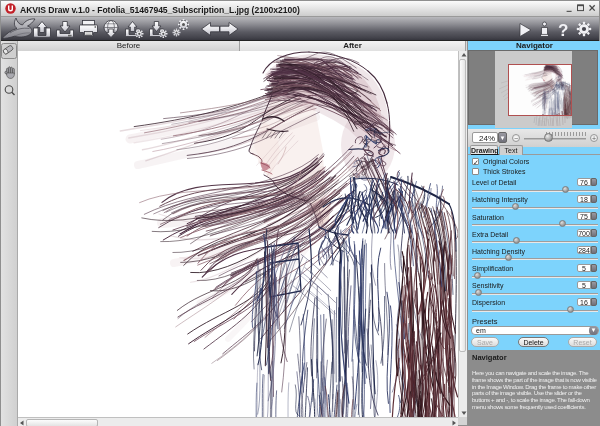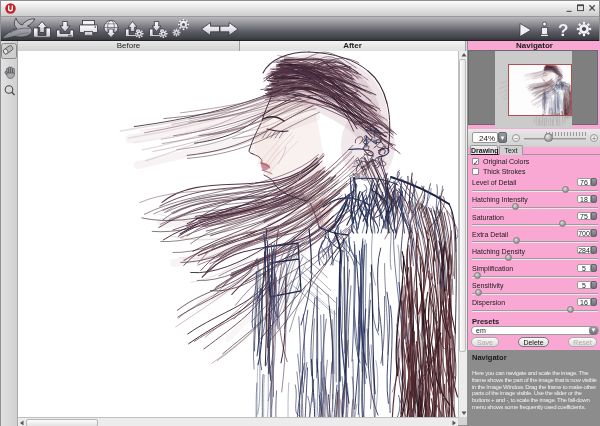--- a/index.html
+++ b/index.html
@@ -18,21 +18,21 @@
 
 #lstrip{position:absolute;left:0;top:40px;width:17px;height:386px;background:linear-gradient(90deg,#e2e2e2,#d0d0d0);border-right:1px solid #aaa}
 
 #canvas{position:absolute;left:17px;top:50px;width:440px;height:366px;background:#fff;overflow:hidden}
 
 #vsb{position:absolute;left:457px;top:50px;width:9px;height:366px;background:#ececec;border-left:1px solid #c0c0c0}
 #vsb .th{position:absolute;left:0px;top:8px;width:7px;height:293px;background:linear-gradient(90deg,#fdfdfd,#e5e5e5);border:1px solid #bcbcbc;border-radius:2px}
 #hsb{position:absolute;left:17px;top:416px;width:440px;height:10px;background:#ececec;border-top:1px solid #c0c0c0}
 #hsb .th{position:absolute;left:8px;top:1px;width:72px;height:8px;background:linear-gradient(#fdfdfd,#e3e3e3);border:1px solid #b5b5b5;border-radius:2px}
 
-#panel{position:absolute;left:466px;top:40px;width:134px;height:386px;background:#f9a8d4;border-left:1px solid #8f8f8f;font-size:7px;color:#1a1a1a}
+#panel{position:absolute;left:466px;top:40px;width:134px;height:386px;background:#7dd3fc;border-left:1px solid #8f8f8f;font-size:7px;color:#1a1a1a}
 #navhead{position:absolute;left:0;top:0;width:100%;height:10px;text-align:center;font-weight:bold;font-size:8px}
 #preview{position:absolute;left:0px;top:9px;width:130px;height:75px;background:#7f7f7f;border:1px solid #6a6a6a}
 #thumb{position:absolute;left:26px;top:0px;width:77px;height:77px;background:#c9c9c9}
 
 #zoomrow{position:absolute;left:0;top:88px;width:134px;height:18px;background:linear-gradient(#e8e8e8,#d0d0d0)}
 #zoombox{position:absolute;left:4px;top:3px;width:26px;height:11px;background:#fff;border:1px solid #9a9a9a;border-radius:2px;font-size:8px;text-align:right;line-height:11px;padding-right:2px}
 #zoomdd{position:absolute;left:30px;top:3px;width:9px;height:11px;background:linear-gradient(#9a9aa2,#70707a);border:1px solid #666;border-radius:2px;color:#fff;font-size:6px;text-align:center;line-height:11px}
 .zbtn{position:absolute;top:5px;width:8px;height:8px;border:1px solid #999;border-radius:50%;background:radial-gradient(#fff,#ddd);font-size:7px;line-height:7px;text-align:center;color:#555}
 #ztrack{position:absolute;left:56px;top:9px;width:62px;height:2px;background:#bbb;border-top:1px solid #999}
 #zhandle{position:absolute;left:76px;top:4px;width:9px;height:9px;border-radius:50%;background:radial-gradient(circle at 35% 30%,#eee,#9a9a9a 70%,#808080);border:1px solid #777}
@@ -45,37 +45,38 @@
 .cbrow{position:absolute;left:4px;font-size:7px;line-height:8px}
 .cb{display:inline-block;width:7px;height:7px;background:#fff;border:1px solid #8a8a8a;border-radius:1px;vertical-align:-1px;margin-right:4px;font-size:7px;line-height:7px;text-align:center;color:#333}
 
 .param{position:absolute;left:0;width:134px;height:17px}
 .param .lbl{position:absolute;left:4px;top:2.5px;font-size:7px}
 .param .val{position:absolute;left:109px;top:1px;width:14px;height:8px;background:#fff;border:1px solid #9a9a9a;border-radius:2px 0 0 2px;font-size:7px;text-align:center;line-height:8px}
 .param .spin{position:absolute;left:123px;top:1px;width:6px;height:8px;background:linear-gradient(#9a9aa2,#70707a);border:1px solid #666;border-radius:0 2px 2px 0}
 .param .track{position:absolute;left:4px;top:13px;width:126px;height:2px;background:#c2c2c2;border-top:1px solid #9d9d9d;border-bottom:1px solid #e8e8e8}
 .param .hnd{position:absolute;top:9px;width:7px;height:7px;border-radius:50%;background:radial-gradient(circle at 35% 30%,#e0e0e0,#999 65%,#888);border:1px solid #7d7d7d}
 
-#presets{position:absolute;left:4px;top:276px;font-size:7.5px;font-weight:bold}
+#presets{position:absolute;left:4px;top:276px;font-size:7.5px;font-weight:normal}
 #pselect{position:absolute;left:3px;top:285px;width:128px;height:9px;background:#fff;border:1px solid #9a9a9a;border-radius:4px;font-size:7px;line-height:8px;padding-left:4px}
 #pselect .dd{position:absolute;right:0px;top:-1px;width:9px;height:9px;border-radius:4px;background:linear-gradient(#9a9aa2,#70707a);color:#fff;font-size:6px;text-align:center;line-height:9px}
 .pbtn{position:absolute;top:296px;height:10px;border:1px solid #aaa;border-radius:5px;background:linear-gradient(#fafafa,#dcdcdc);font-size:7px;text-align:center;line-height:9px;color:#aaa}
 #btnDel{color:#111;border-color:#777}
 
 #help{position:absolute;left:0;top:309px;width:134px;height:77px;background:#8c8c8c;color:#2a2a2a}
 #help .h{font-weight:bold;font-size:7.5px;color:#1a1a1a;margin:3px 0 0 4px}
 #help .b{font-size:6.1px;line-height:6.8px;margin:8px 2px 0 4px;color:#f0f0f0;letter-spacing:-0.32px;white-space:nowrap;overflow:hidden}
 </style></head>
 <body>
 <div id="win">
   <div id="title">
     <svg class="logo" viewBox="0 0 11 11">
         <circle cx="5.5" cy="5.5" r="5.2" fill="#c22128"></circle>
         <path d="M3 2.5 L3 6 Q3 8.5 5.5 8.5 Q8 8.5 8 6 L8 2.5 L6.6 2.5 L6.6 6 Q6.6 7.1 5.5 7.1 Q4.4 7.1 4.4 6 L4.4 2.5 Z" fill="#fff"></path>
       </svg>
+    <div class="txt">AKVIS Draw v.1.0 - Fotolia_51467945_Subscription_L.jpg (2100x2100)</div>
     <svg class="btns2" style="position:absolute;right:3px;top:2px" width="30" height="12" viewBox="0 0 30 12">
         <g stroke="#4a4a4a" fill="none">
           <rect x="0.6" y="7.8" width="5" height="1.1" fill="#4a4a4a" stroke="none"></rect>
           <rect x="11.5" y="2" width="6" height="5.6" stroke-width="1"></rect>
           <line x1="11.5" y1="2.4" x2="17.5" y2="2.4" stroke-width="1.6"></line>
           <line x1="23.5" y1="2.2" x2="28.7" y2="7.6" stroke-width="1.3"></line>
           <line x1="28.7" y1="2.2" x2="23.5" y2="7.6" stroke-width="1.3"></line>
         </g>
       </svg>
   </div>

